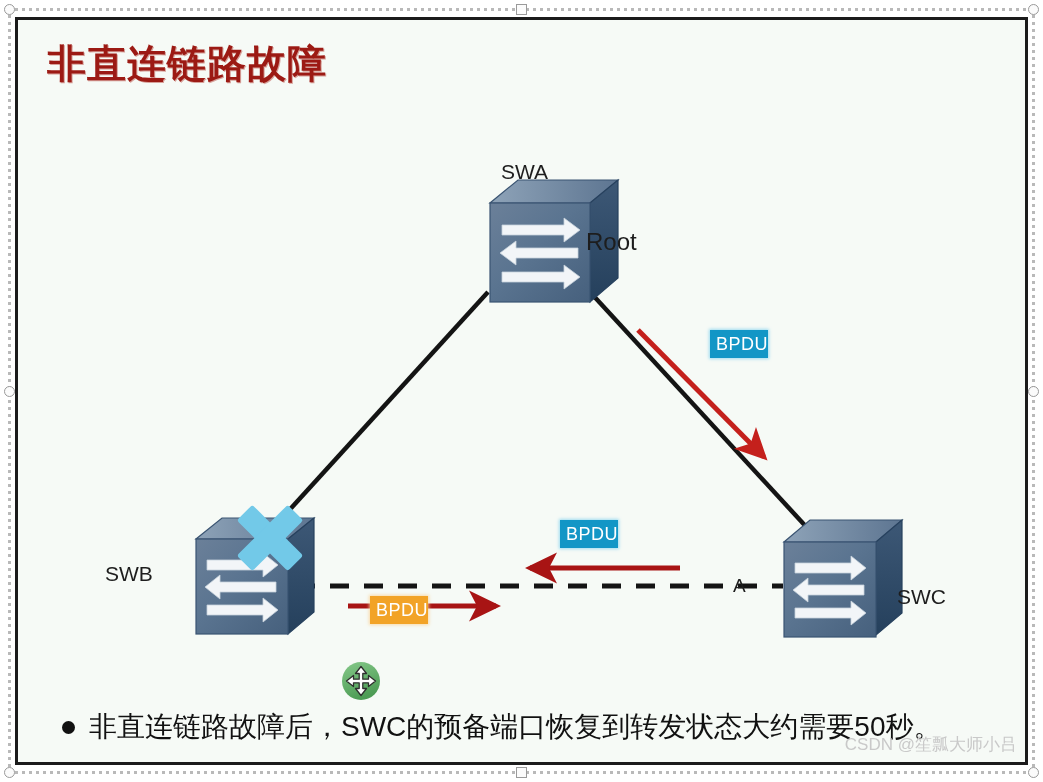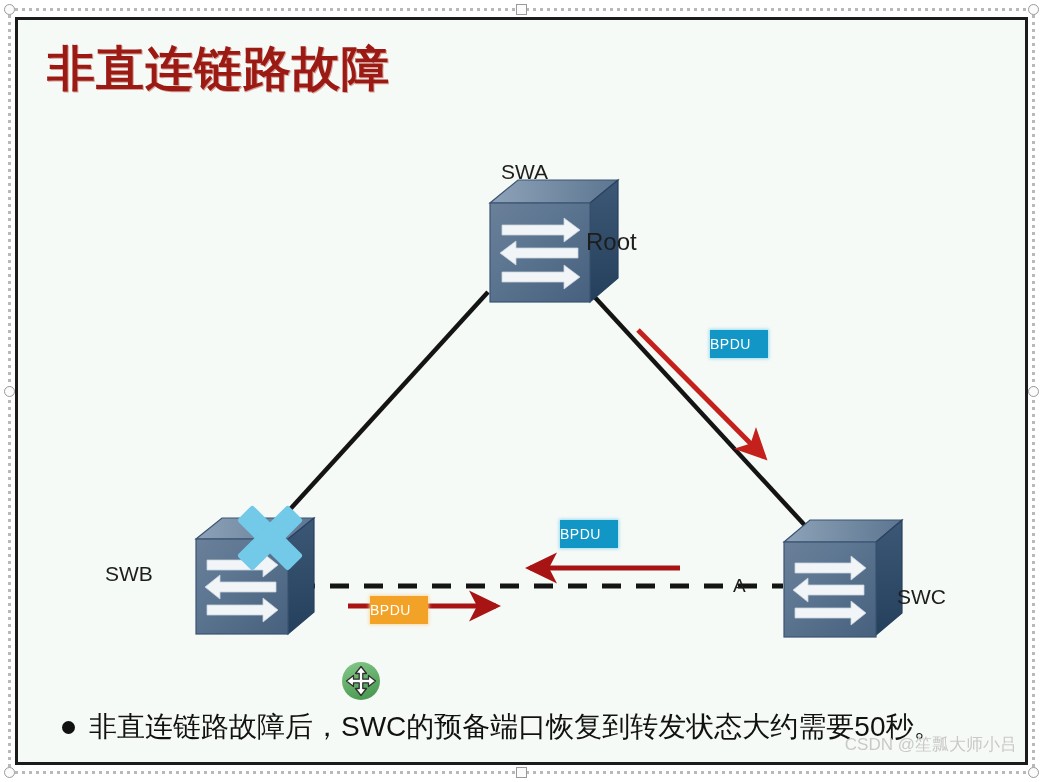--- a/index.html
+++ b/index.html
@@ -69,21 +69,21 @@
     box-sizing: border-box;
     overflow: hidden;
   }
 
   
   #slide-title {
     position: absolute;
     left: 29px;
     top: 17px;
     font-family: "Liberation Serif", serif;
-    font-size: 48px;
+    font-size: 39px;
     font-weight: bold;
     color: #9c1a14;
     text-shadow: 1px 1px 0 rgba(190,90,80,0.55);
     letter-spacing: 1px;
     white-space: nowrap;
   }
 
   
   #diagram {
     position: absolute;
@@ -108,23 +108,23 @@
   #label-swa  { left: 483px; top: 140px; text-align: center; }
   #label-root { left: 568px; top: 208px; font-size: 24px; }
   #label-swb  { left: 87px;  top: 534px; margin-top: 8px; }
   #label-swc  { left: 879px; top: 545px; margin-top: 20px; }
   #label-a    { left: 715px; top: 555px; font-size: 19px; }
 
   
   .bpdu-chip {
     position: absolute;
     font-family: "Liberation Sans", sans-serif;
-    font-size: 14px;
+    font-size: 18px;
     color: #ffffff;
-    text-align: left;
+    text-align: right;
     line-height: 28px;
     letter-spacing: 0.5px;
   }
   .bpdu-blue {
     background: #1296c6;
     box-shadow: 0 0 3px 1px rgba(130,210,240,0.75);
   }
   .bpdu-orange {
     background: #f2a327;
     box-shadow: 0 0 3px 1px rgba(250,210,150,0.8);

